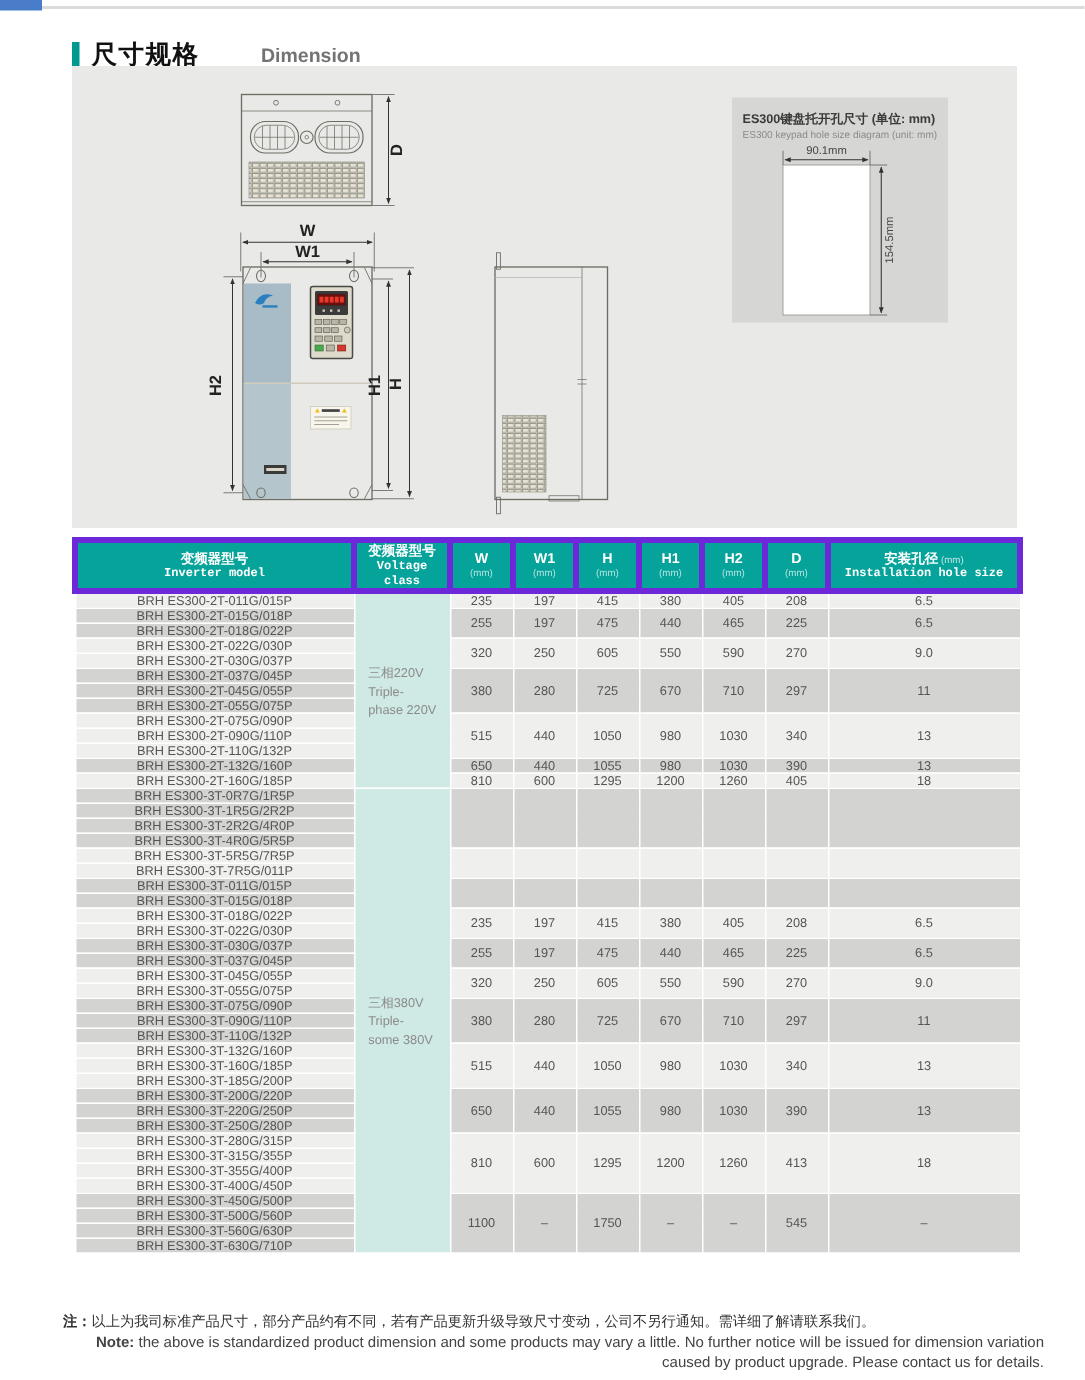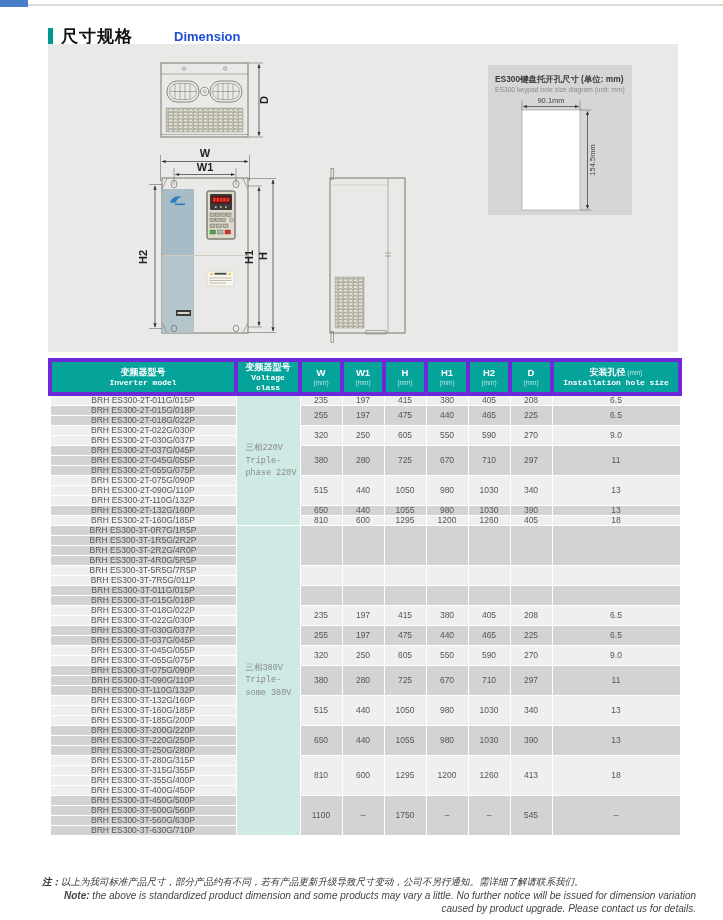--- a/index.html
+++ b/index.html
@@ -10,21 +10,21 @@
   }
   
   .topbar { position:absolute; top:0; left:0; width:723px; height:8px; }
   .topbar .rule { position:absolute; top:4px; left:0; width:723px; height:2px; background:#dbdbd9; }
   .topbar .chip { position:absolute; top:0; left:0; width:28px; height:7px; background:#4a7dc9; }
 
   
   .title-row { position:absolute; top:13px; left:48px; display:flex; align-items:center;margin-top:12px; }
   .accent { width:5px; height:18px; background:#00998f; margin-right:8px; }
   .t-zh { font-size:17px; font-weight:bold; color:#111; letter-spacing:1px; }
-  .t-en { font-size:13px; font-weight:bold; color:#1d4ed8; margin-left:10px;padding-left:31px; }
+  .t-en { font-size:13px; font-weight:bold; color:#737373; margin-left:10px;padding-left:31px; }
 
   
   .panel { position:absolute; top:44px; left:48px; width:630px; height:308px; background:#e9e9e7; }
   .panel svg { display:block; }
   .oline { stroke:#6e6d64; fill:none; }
   .dl { stroke:#333; stroke-width:0.7; }
   .tick { stroke:#555; stroke-width:0.5; }
   .dimlbl { font-family:"Liberation Sans","DejaVu Sans",sans-serif; font-weight:bold; font-size:11px; fill:#222; text-anchor:middle; }
   .dimsm  { font-family:"Liberation Sans","DejaVu Sans",sans-serif; font-size:7.5px; fill:#444; text-anchor:middle; }
 
@@ -41,25 +41,25 @@
   .hmm { font-size:6.5px; line-height:1.2; color:rgba(255,255,255,0.7); font-weight:normal; }
   .hunit { font-size:6.5px; color:rgba(255,255,255,0.75); font-weight:normal; }
   tbody td {
     height:10px; padding:0; border:1px solid #fff; text-align:center;
     vertical-align:middle; font-size:8.5px; color:#555; line-height:1;
   }
   td.light { background:#efefed; }
   td.dark  { background:#d3d3d1; }
   td.voltage {
     background:#cfe9e5; color:#8b8b8b; text-align:left; padding-left:9px;
-    font-size:8.5px; line-height:1.45; vertical-align:middle;font-family:Liberation Mono, monospace;
+    font-size:8.5px; line-height:1.45; vertical-align:middle;
   }
 
   
-  .notes { position:absolute; top:876px; left:42px; width:654px;font-style:italic; }
+  .notes { position:absolute; top:876px; left:42px; width:654px; }
   .note-zh { font-size:9.5px; color:#333; line-height:1.3; }
   .note-zh b { font-weight:bold; }
   .note-en { font-size:10px; color:#444; line-height:1.3; margin-top:1px;text-align:right; }
   .note-en b { font-weight:bold; }
 </style>
 </head>
 <body>
 
 <div class="topbar">
   <div class="rule"></div>

